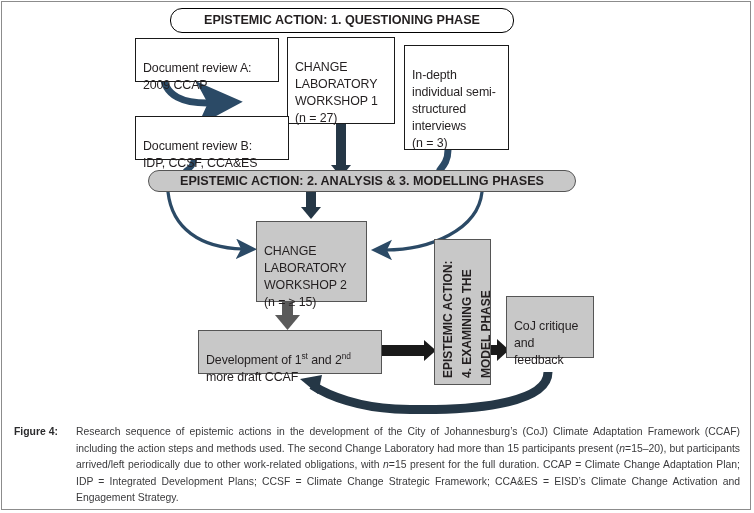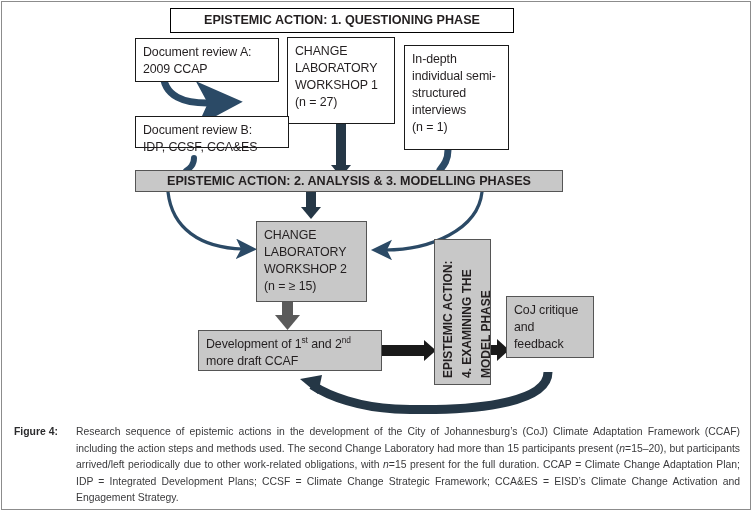--- a/index.html
+++ b/index.html
@@ -40,36 +40,37 @@
     pointer-events: none;
   }
   .box {
     position: absolute;
     box-sizing: border-box;
     border: 1px solid #1a1a1a;
     background: #ffffff;
     font-size: 12.4px;
     line-height: 17px;
     color: #231f20;
-    padding: 5px 7px;
+    padding: 21px 7px;
     letter-spacing: -0.1px;
   }
   .box.grey {
     background: #c8c8c8;
     border: 1px solid #555555;
   }
   .box.bold-center {
     font-weight: bold;
     text-align: center;
     font-size: 12.6px;
     display: flex;
     align-items: center;
     justify-content: center;
     padding: 0;
     letter-spacing: 0px;
+    border-radius: 12px;
   }
   .box.vertical {
     writing-mode: vertical-rl;
     transform: rotate(180deg);
     font-weight: bold;
     font-size: 12px;
     line-height: 19px;
     text-align: left;
     padding: 6px 4px;
     letter-spacing: 0px;
@@ -187,26 +188,26 @@
 
     <div class="box" style="left:287px; top:37px; width:108px; height:87px; white-space:pre-line;">CHANGE
 LABORATORY
 WORKSHOP 1
 (n = 27)</div>
 
     <div class="box" style="left:404px; top:45px; width:105px; height:105px; white-space:pre-line;">In-depth
 individual semi-
 structured
 interviews
-(n = 1)</div>
+(n = 3)</div>
 
     <div class="box" style="left:135px; top:116px; width:154px; height:32px; white-space:pre-line;">Document review B:
 IDP, CCSF, CCA&amp;ES</div>
 
-    <div class="box grey bold-center" style="left:135px; top:170px; width:428px; height:22px;">
+    <div class="box grey bold-center" style="left:148px; top:170px; width:428px; height:22px;">
       <span>EPISTEMIC ACTION: 2. ANALYSIS &amp; 3. MODELLING PHASES</span>
     </div>
 
     <div class="box grey" style="left:256px; top:221px; width:111px; height:81px; white-space:pre-line;">CHANGE
 LABORATORY
 WORKSHOP 2
 (n = ≥ 15)</div>
 
     <div class="box grey vertical" style="left:434px; top:239px; width:57px; height:146px;">
       <span>EPISTEMIC ACTION:</span><br>

